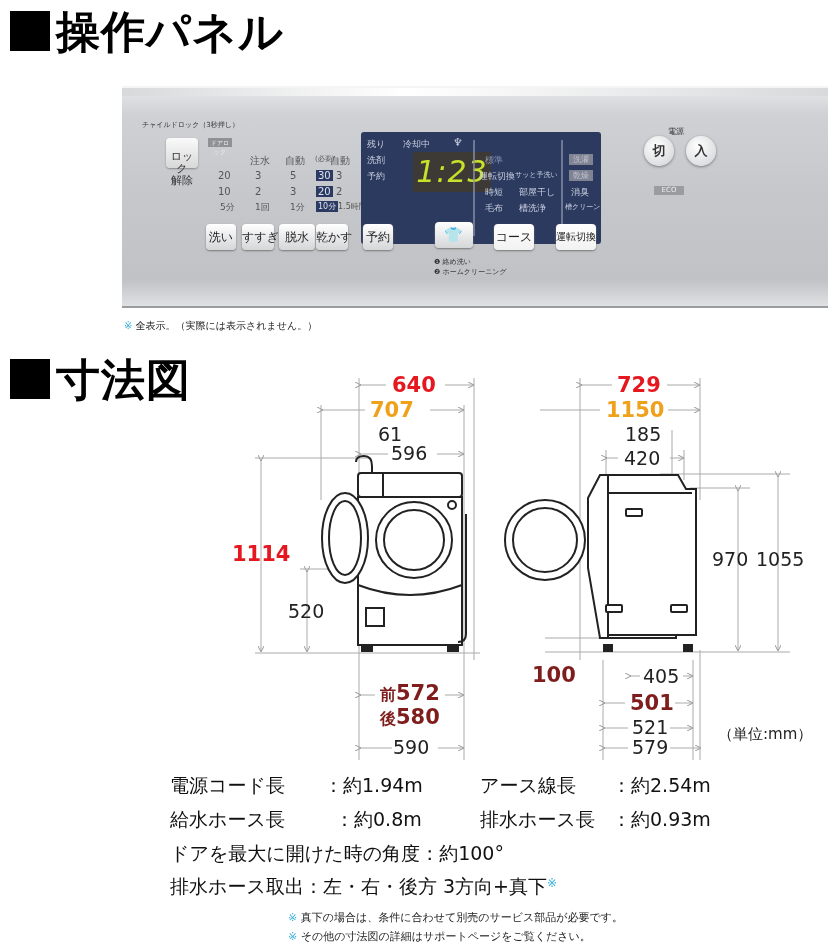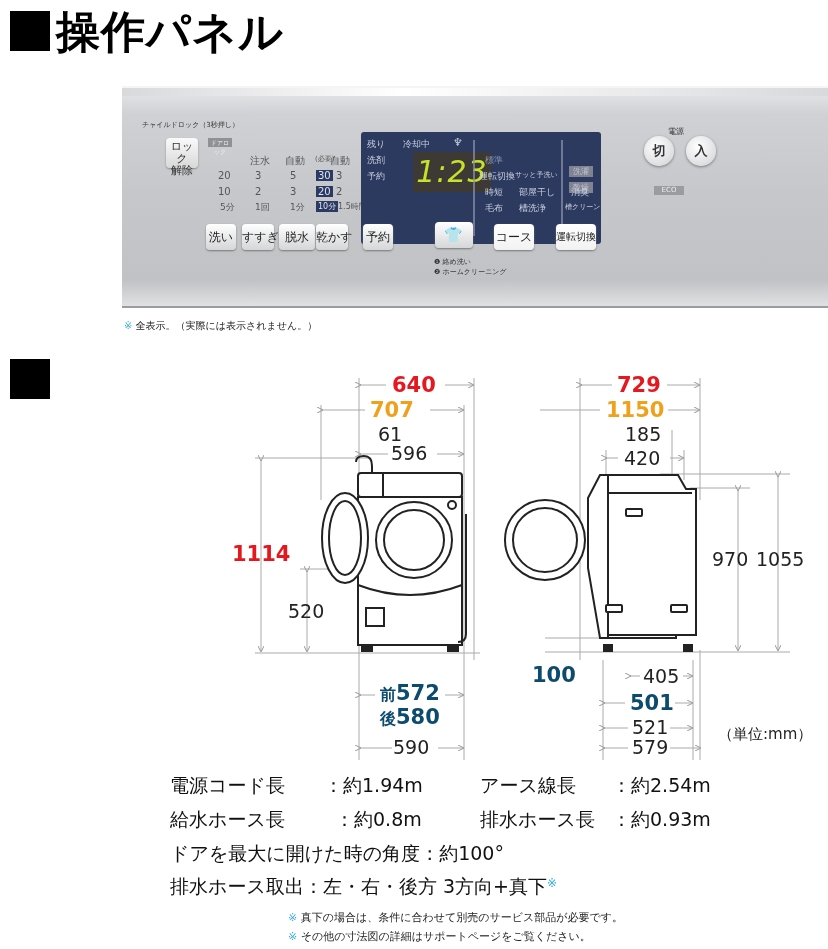--- a/index.html
+++ b/index.html
@@ -5,44 +5,44 @@
   html, body { margin:0; padding:0; background:#ffffff; }
   body { width:828px; height:949px; position:relative; overflow:hidden; font-family:"DejaVu Sans", sans-serif; color:#1a1a1a; }
   .abs { position:absolute; }
   .h1 { font-size:44px; font-weight:bold; letter-spacing:1px; line-height:1; color:#000; white-space:nowrap; }
   .h1 .sq { display:inline-block; width:40px; height:40px; background:#000; vertical-align:-4px; margin-right:6px; }
 
   
   .panel { left:122px; top:86px; width:706px; height:218px; background:linear-gradient(#e6e7e9 0%, #cfd1d4 12%, #c5c7ca 50%, #c0c2c5 88%, #e0e1e3 100%); border-top:2px solid #f5f5f5; border-bottom:2px solid #9a9c9f; }
   .panel .rim { left:0; top:0; width:706px; height:8px; background:linear-gradient(90deg,#d8d9db,#ffffff 40%,#d8d9db); }
   .tiny { font-size:7px; color:#333; white-space:nowrap; }
-  .lockbtn { left:44px; top:50px; width:32px; height:30px; background:linear-gradient(#fafafa,#d8d8d8); border-radius:4px; box-shadow:0 1px 2px #888; font-size:11px; line-height:12px; text-align:center; color:#333; padding-top:3px; box-sizing:border-box; }
+  .lockbtn { left:44px; top:50px; width:32px; height:30px; background:linear-gradient(#fafafa,#d8d8d8); border-radius:4px; box-shadow:0 1px 2px #888; font-size:11px; line-height:12px; text-align:center; color:#333; padding-top:13px; box-sizing:border-box; }
   .droor { left:86px; top:50px; width:24px; height:9px; background:#8f9194; color:#eee; font-size:6px; text-align:center; line-height:9px; }
   .grid-txt { font-size:10px; color:#555; white-space:nowrap; }
   .hl { background:#2b3a63; color:#dfe3ef; padding:0 2px; }
   .lcd { left:239px; top:44px; width:240px; height:112px; background:#2c3a60; border-radius:3px; }
   .lcd .t { font-size:9px; color:#c9cfdf; white-space:nowrap; }
   .lcd .dim { color:#8d96b2; }
   .lcd .digits { left:52px; top:20px; width:78px; height:40px; background:#3d3934; color:#c7e22a; font-size:30px; font-style:italic; line-height:40px; text-align:center; letter-spacing:1px; }
   .lcd .sep { width:2px; background:#8b93ad; opacity:.7; }
-  .lcd .box { background:#7f8393; color:#c3c6d0; font-size:8px; text-align:center; width:24px; height:11px; line-height:11px;margin-top:12px; }
+  .lcd .box { background:#7f8393; color:#c3c6d0; font-size:8px; text-align:center; width:24px; height:11px; line-height:11px; }
   .pbtn { height:26px; background:linear-gradient(#ffffff,#d5d6d8); border-radius:4px; box-shadow:0 1px 2px #777; font-size:12px; color:#222; text-align:center; line-height:26px; white-space:nowrap; }
   .pbtn.white { background:linear-gradient(#ffffff,#f2f2f2); }
   .round { width:30px; height:30px; border-radius:50%; background:radial-gradient(circle at 40% 35%,#ffffff,#d0d1d4); box-shadow:0 1px 3px #777; font-size:13px; text-align:center; line-height:30px; color:#333; font-weight:bold; }
   .eco { left:532px; top:98px; width:30px; height:9px; background:#9a9c9f; font-size:7px; color:#eee; text-align:center; line-height:9px; }
   .start-outer { left:515px; top:110px; width:72px; height:72px; border-radius:50%; background:#3c4d74; box-shadow:0 0 0 3px #b8bcc6; }
   .start-inner { left:9px; top:9px; width:54px; height:54px; border-radius:50%; background:radial-gradient(circle at 45% 40%,#ffffff 55%,#dfe3ee); box-shadow:0 0 0 2px #1e2b55; text-align:center; }
 
   .note1 { left:124px; top:319px; font-size:10px; color:#222; white-space:nowrap; }
   .kome { color:#3ab0d8; }
 
   
   .dim-red { color:#e5171f; font-weight:bold; font-size:21px; }
   .dim-org { color:#f0a11b; font-weight:bold; font-size:21px; }
-  .dim-blue { color:#0c4a6e; font-weight:bold; font-size:21px; }
+  .dim-blue { color:#7f1d1d; font-weight:bold; font-size:21px; }
   .dim-blk { color:#222; font-size:19px; }
   .dl { white-space:nowrap; line-height:1; }
   svg.diag { position:absolute; left:0; top:0; }
 
   .spec { font-size:19px; color:#111; white-space:nowrap; line-height:1; }
   .foot { font-size:11px; color:#222; white-space:nowrap; }
 </style>
 </head>
 <body>
 
@@ -123,21 +123,21 @@
   <div class="abs round" style="left:564px; top:48px;">入</div>
   <div class="abs eco">ECO</div>
 </div>
 
 <div class="abs note1">
   <span class="kome">※</span>
   <span>全表示。（実際には表示されません。）</span>
 </div>
 
 <div class="abs h1" style="left:10px; top:358px;">
-  <span class="sq"></span>
+  <span class="sq"></span><span>寸法図</span>
 </div>
 
 <svg class="diag" width="828" height="949">
   <defs>
     <marker id="ar" markerWidth="6" markerHeight="6" refX="5" refY="3" orient="auto">
         <path d="M0,0 L6,3 L0,6" fill="none" stroke="#999" stroke-width="1"></path>
       </marker>
   </defs>
   <g stroke="#aaa" stroke-width="1" fill="none">
 

